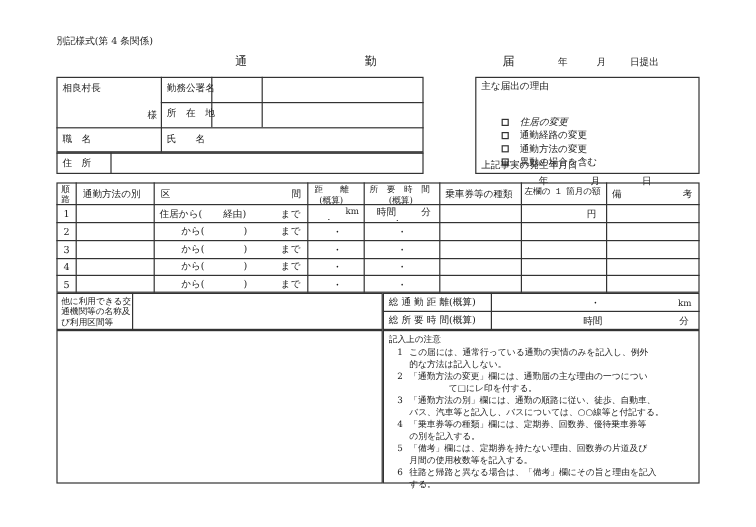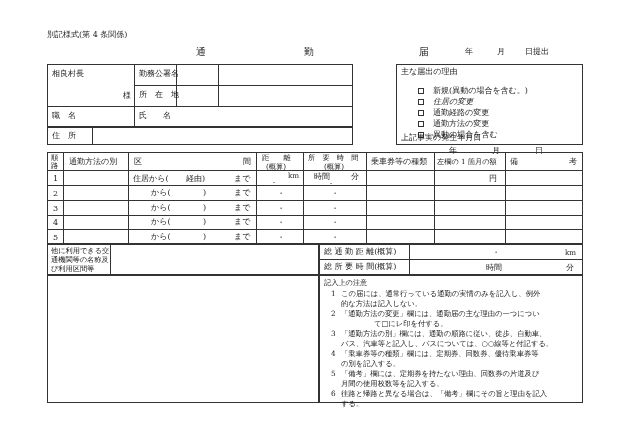--- a/index.html
+++ b/index.html
@@ -79,24 +79,20 @@
 
   <div class="cellbox" style="left:219px; top:65px; width:133px; height:20px;"></div>
   <div class="cellbox" style="left:219px; top:86px; width:133px; height:20px;"></div>
   <div class="cellbox" style="left:95px; top:107px; width:39px; height:19px;"></div>
   <div class="cellbox" style="left:219px; top:107px; width:133px; height:19px;"></div>
   <div class="cellbox" style="left:93px; top:128px; width:259px; height:17px;"></div>
 
   <div class="bx" style="left:396px; top:64px; width:187px; height:81px;"></div>
   <div class="t f8" style="left:401px; top:68px;">主な届出の理由</div>
 
-  <div style="position:absolute; left:418px; top:80px;">
-    <span class="cb"></span>
-    <span class="f8" style="vertical-align:middle;">新規(異動の場合を含む。)</span>
-  </div>
   <div style="position:absolute; left:418px; top:91px;">
     <span class="cb"></span>
     <span class="f8" style="vertical-align:middle;font-style:italic;">住居の変更</span>
   </div>
   <div style="position:absolute; left:418px; top:102px;">
     <span class="cb"></span>
     <span class="f8" style="vertical-align:middle;">通勤経路の変更</span>
   </div>
   <div style="position:absolute; left:418px; top:113px;">
     <span class="cb"></span>
@@ -140,21 +136,21 @@
   <div class="t f8" style="left:243px; top:158px;">間</div>
 
   <div class="t f7" style="left:262px; top:154px;">距　　離</div>
   <div class="t f7" style="left:266px; top:163px;">(概算)</div>
 
   <div class="t f7" style="left:308px; top:154px;">所　要　時　間</div>
   <div class="t f7" style="left:324px; top:163px;">(概算)</div>
 
   <div class="t f8" style="left:371px; top:158px;">乗車券等の種類</div>
 
-  <div class="t f7" style="left:437px; top:158px;">左欄の 1 箇月の額</div>
+  <div class="t f7" style="left:437px; top:158px;font-family:Liberation Mono, monospace;">左欄の 1 箇月の額</div>
 
   <div class="t f8" style="left:510px; top:158px;">備</div>
   <div class="t f8" style="left:569px; top:158px;">考</div>
 
   <div class="cellbox ctr f8" style="left:48px; top:171px; width:15px; height:14px;">1</div>
   <div class="cellbox f8" style="left:129px; top:171px; width:127px; height:14px; padding-left:3px;"></div>
   <div class="t f8" style="left:133px; top:175px;">住居から(</div>
   <div class="t f8" style="left:186px; top:175px;">経由)</div>
   <div class="t f8" style="left:234px; top:175px;">まで</div>
   <div class="t f8" style="left:270px; top:177px;">．</div>

